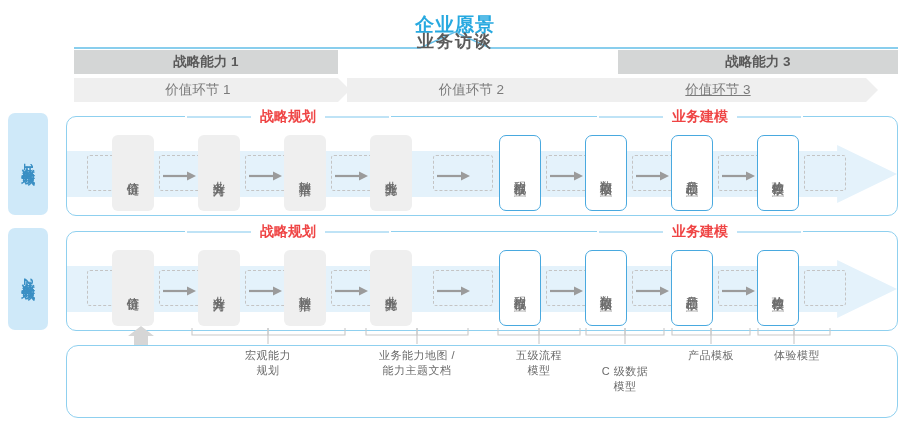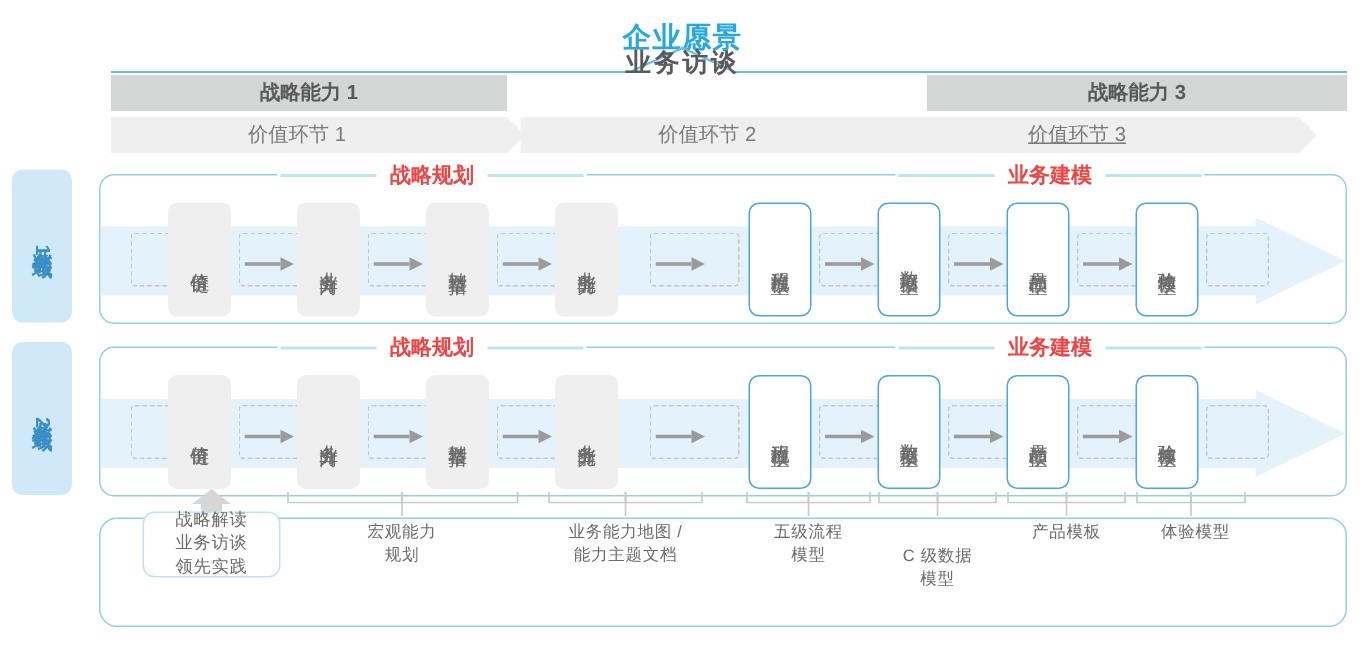--- a/index.html
+++ b/index.html
@@ -299,27 +299,20 @@
 
     <path d="M672 2 L672 9 L711 9 L711 2 M711 9 L711 18" fill="none" stroke="#c9c9c9" stroke-width="1.1"></path>
     <path d="M711 2 L711 9 L750 9 L750 2" fill="none" stroke="#c9c9c9" stroke-width="1.1"></path>
 
     <path d="M758 2 L758 9 L794 9 L794 2 M794 9 L794 18" fill="none" stroke="#c9c9c9" stroke-width="1.1"></path>
     <path d="M794 2 L794 9 L830 9 L830 2" fill="none" stroke="#c9c9c9" stroke-width="1.1"></path>
   </svg>
 
   <div class="tools"></div>
 
-  <div class="toolbox" style="left:95px; top:341px; width:92px; height:44px;">
-    <span>
-      <span>战略解读</span><br>
-      <span>业务访谈</span><br>
-      <span>领先实践</span>
-    </span>
-  </div>
 
   <div class="toollbl" style="left:218px; top:348px; width:100px;">
     <span>宏观能力</span><br>
     <span>规划</span>
   </div>
   <div class="toollbl" style="left:352px; top:348px; width:130px;">
     <span>业务能力地图 /</span><br>
     <span>能力主题文档</span>
   </div>
   <div class="toollbl" style="left:494px; top:348px; width:90px;">

